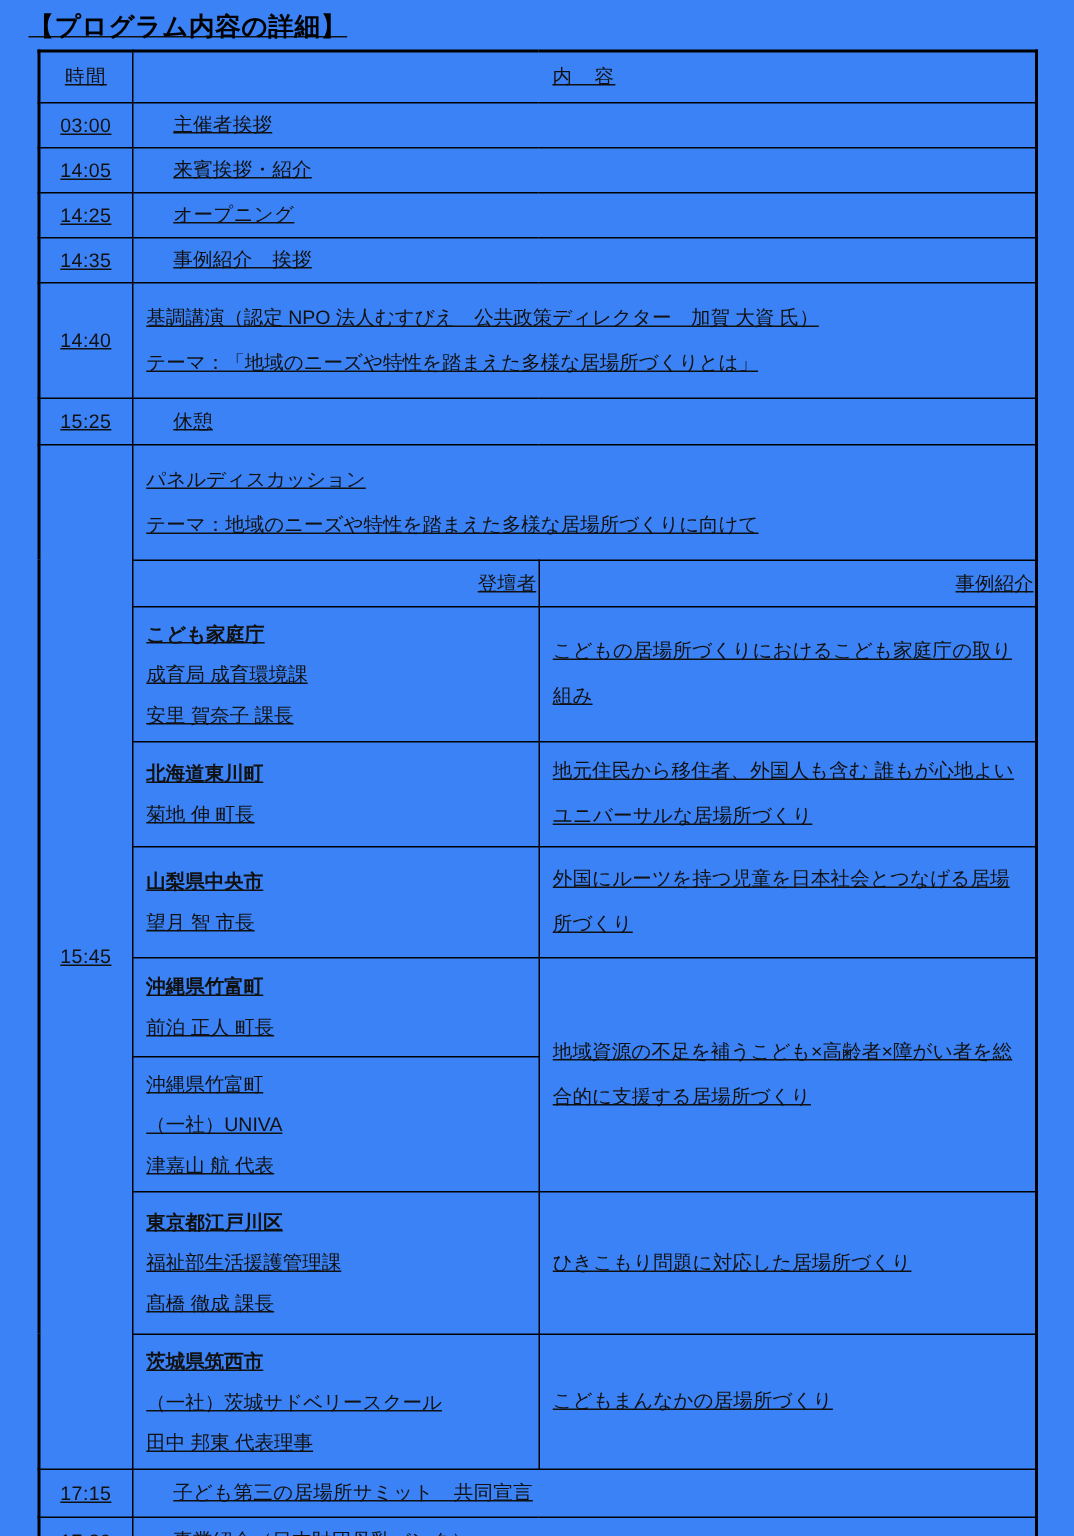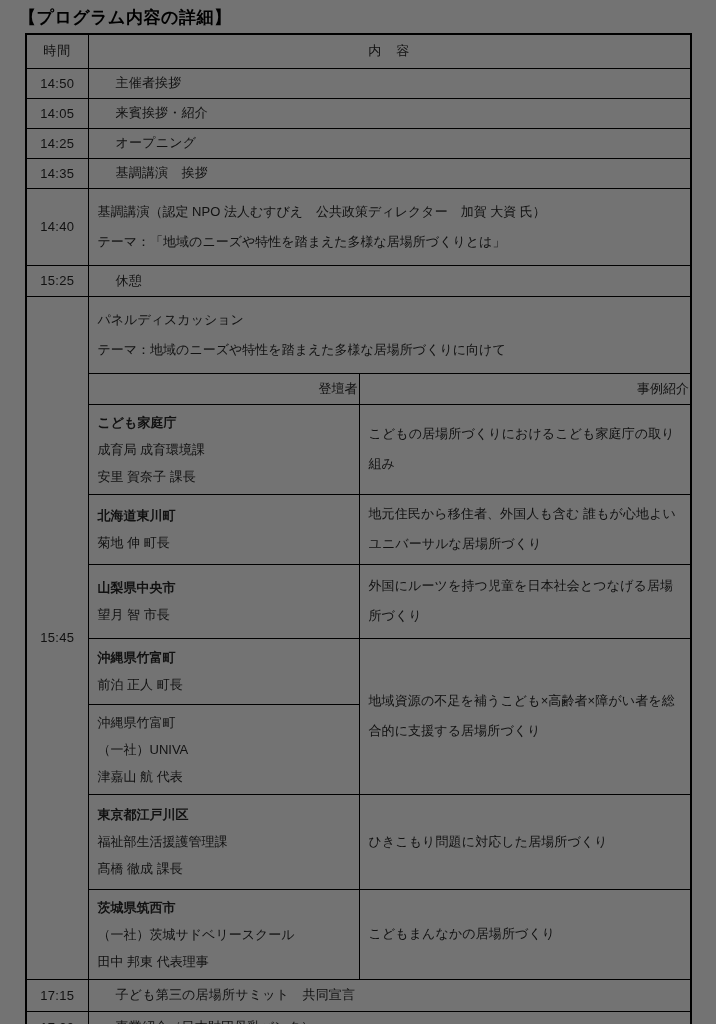--- a/index.html
+++ b/index.html
@@ -11,22 +11,23 @@
     width: 716px;
     height: 1024px;
     font-family: "Liberation Sans", "DejaVu Sans", sans-serif;
     color: #111111;
     -webkit-font-smoothing: antialiased;
   }
   .page {
     position: relative;
     width: 716px;
     height: 1024px;
-    background: #737373;
+    background: #3b82f6;
     overflow: hidden;
+    text-decoration: underline;
   }
   .doc-title {
     margin: 7px 0 4px 19px;
     font-size: 17px;
     line-height: 22px;
     font-weight: bold;
     color: #000000;
     letter-spacing: 0.5px;
   }
   table.schedule {
@@ -120,37 +121,37 @@
       <col class="c-case">
     </colgroup>
     <tbody>
 
       <tr class="h-head">
         <td class="time head-cell">時間</td>
         <td class="head-cell" colspan="2">内　容</td>
       </tr>
 
       <tr class="h-simple">
-        <td class="time">14:50</td>
+        <td class="time">03:00</td>
         <td class="content" colspan="2">主催者挨拶</td>
       </tr>
 
       <tr class="h-simple">
         <td class="time">14:05</td>
         <td class="content" colspan="2">来賓挨拶・紹介</td>
       </tr>
 
       <tr class="h-simple">
         <td class="time">14:25</td>
         <td class="content" colspan="2">オープニング</td>
       </tr>
 
       <tr class="h-simple">
         <td class="time">14:35</td>
-        <td class="content" colspan="2">基調講演　挨拶</td>
+        <td class="content" colspan="2">事例紹介　挨拶</td>
       </tr>
 
       <tr class="h-keynote">
         <td class="time">14:40</td>
         <td class="multi" colspan="2">
           <div>基調講演（認定 NPO 法人むすびえ　公共政策ディレクター　加賀 大資 氏）</div>
           <div>テーマ：「地域のニーズや特性を踏まえた多様な居場所づくりとは」</div>
         </td>
       </tr>
 

